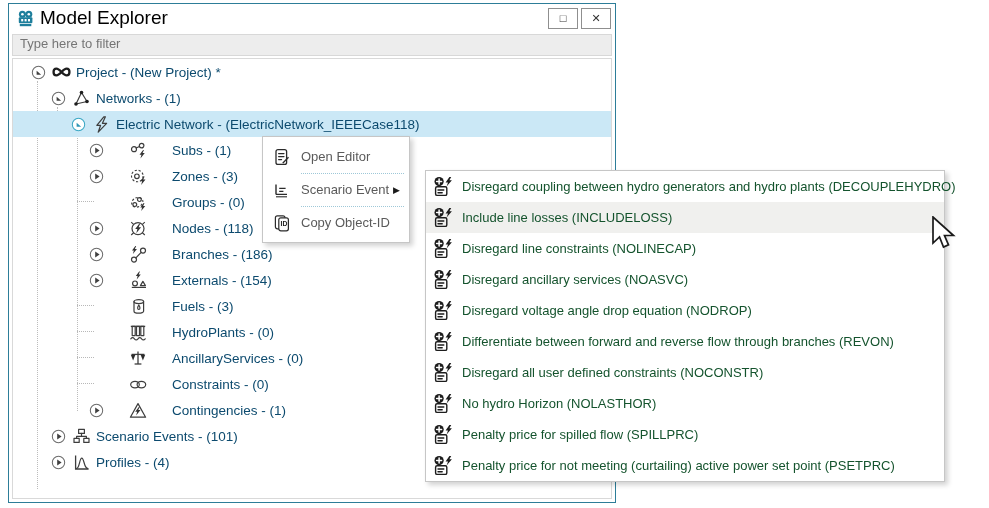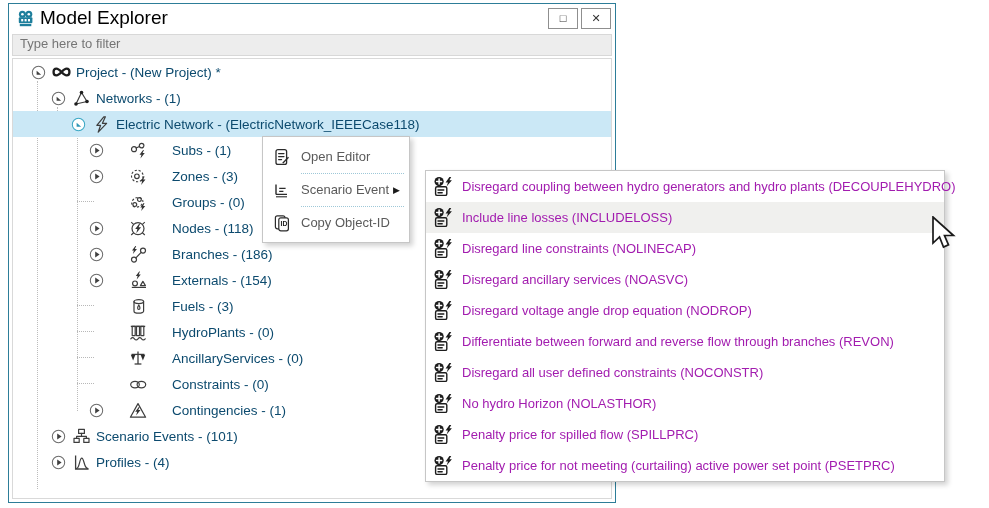--- a/index.html
+++ b/index.html
@@ -59,21 +59,21 @@
   .ctx-arrow{width:16px;font-size:9px;color:#1a1a1a;}
   
   .sub-menu{
     position:absolute;left:425px;top:170px;width:520px;background:#fff;
     border:1px solid #c6c6c6;box-shadow:3px 3px 5px rgba(0,0,0,.18);
     z-index:6;box-sizing:border-box;
   }
   .sub-item{height:31px;display:flex;align-items:center;}
   .sub-item.hl{background:#f0f0ee;}
   .sub-icon{width:36px;display:flex;align-items:center;justify-content:center;flex:none;}
-  .sub-label{font-size:13px;color:#a21caf;white-space:nowrap;}
+  .sub-label{font-size:13px;color:#14532d;white-space:nowrap;}
   
   .cursor{position:absolute;left:931px;top:216px;z-index:20;}
   svg{display:block;}
 </style>
 </head>
 <body>
 
 <div class="window">
   <div class="titlebar">
     <span>

